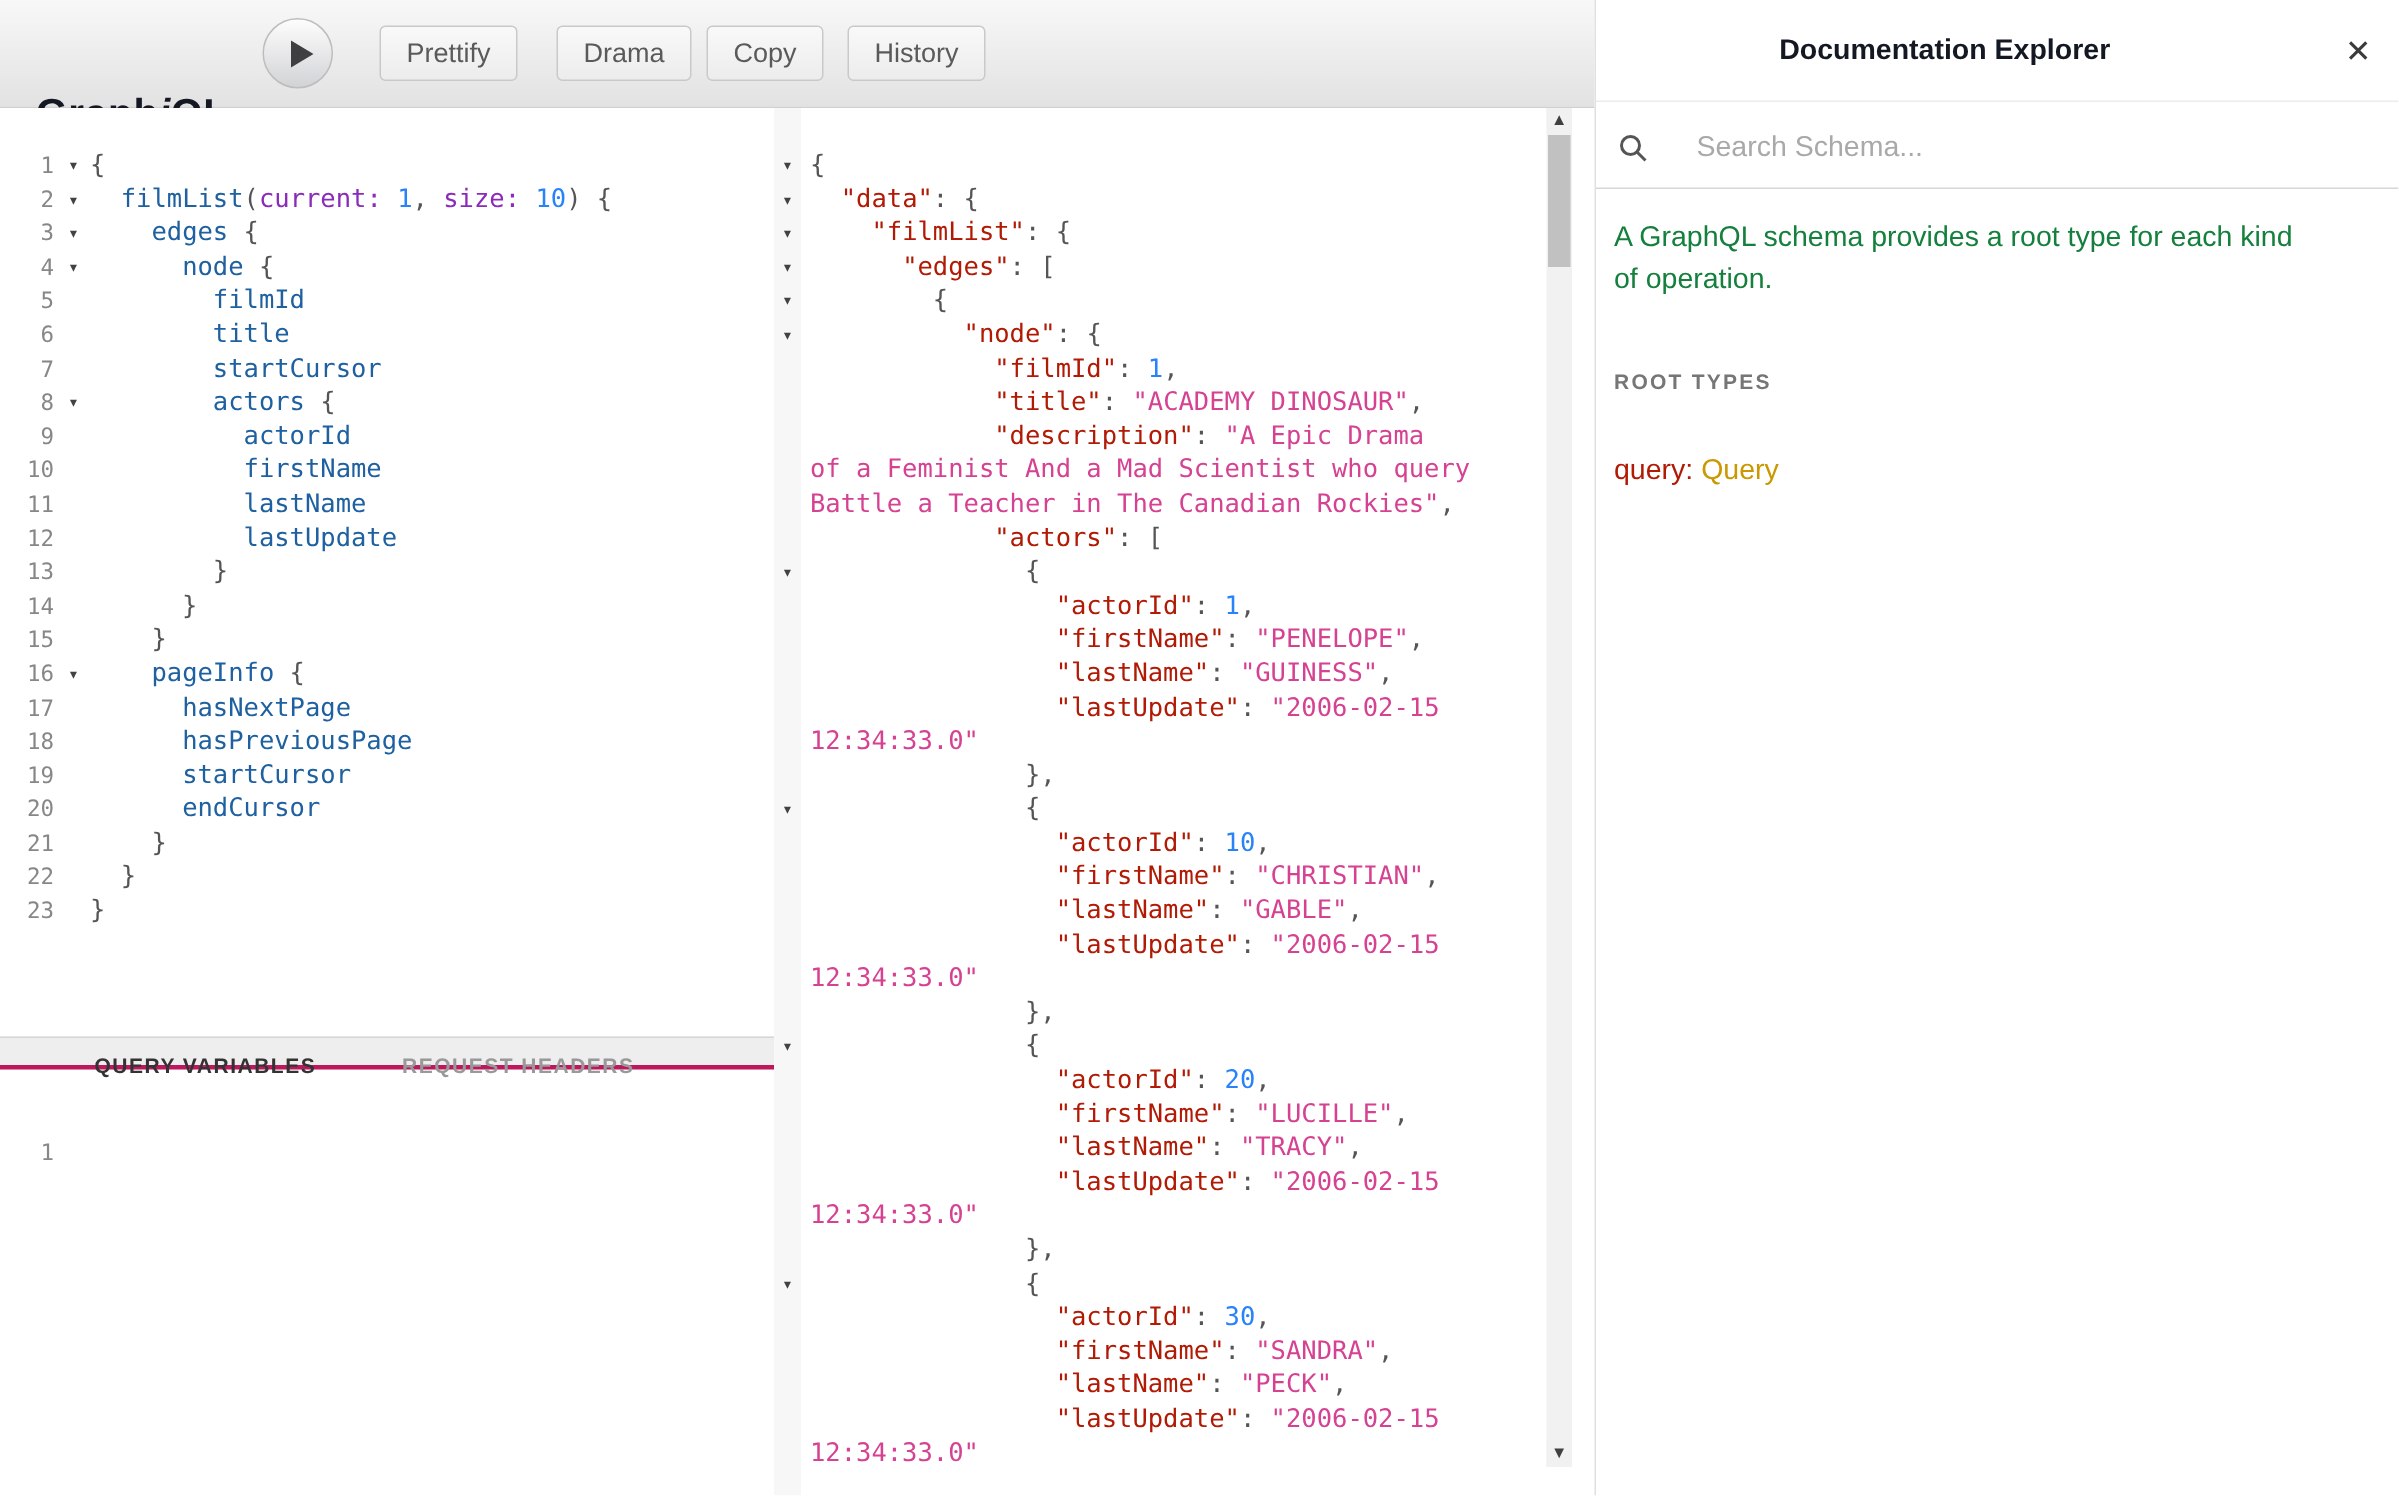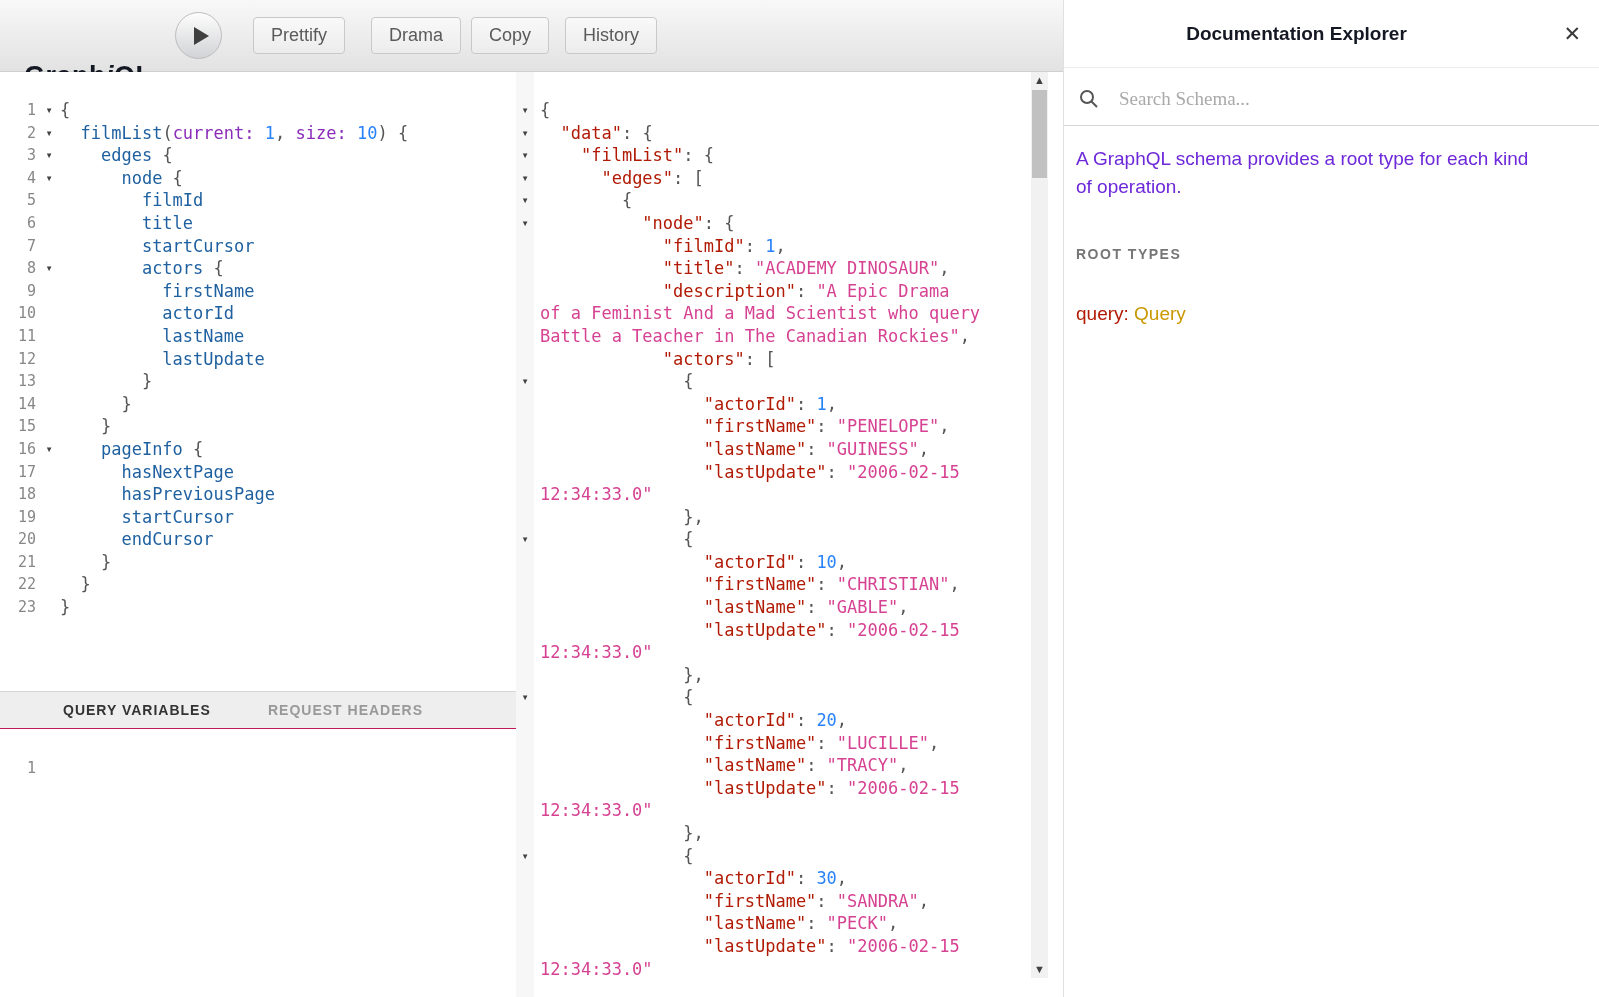--- a/index.html
+++ b/index.html
@@ -43,22 +43,22 @@
   .tk-st { color:var(--string); }
   .tk-ky { color:var(--key); }
 
   
   .query-panel { position:absolute; left:0; top:72px; width:516px; height:619px; background:#fff; }
   #query-gutter { left:0; top:27px; width:40px; }
   #query-folds  { left:40px; top:27px; width:18px; }
   #query-lines  { left:60px; top:27px; }
 
   
-  .var-header { position:absolute; left:0; top:691px; width:516px; height:38px;
-                background:#eeeeee; border-top:1px solid #d6d6d6; border-bottom:1px solid #be185d; }
+  .var-header { position:absolute; left:0; top:691px; width:516px; height:22px;
+                background:#eeeeee; border-top:1px solid #d6d6d6; border-bottom:3px solid #be185d; }
   .var-tab { position:absolute; top:10px; font-size:14px; font-weight:bold;
              letter-spacing:1px; cursor:pointer; color:#999; }
   .var-tab.active { color:#333; }
   #tab-qv { left:63px; } #tab-rh { left:268px; }
   .var-editor { position:absolute; left:0; top:729px; width:516px; height:268px; background:#fff; }
   .var-editor .num { position:absolute; left:0; top:30px; width:40px; text-align:right; padding-right:4px;
                      font-family:"DejaVu Sans Mono",monospace; font-size:15px; color:#878787; }
 
   
   .result-panel { position:absolute; left:516px; top:72px; width:515px; height:925px; background:#fff; overflow:hidden; }
@@ -78,26 +78,26 @@
   .doc-panel { position:absolute; left:1063px; top:0; width:536px; height:997px;
                background:#fff; border-left:1px solid #e0e0e0; }
   .doc-header { position:absolute; left:0; top:0; width:100%; height:68px;
                 border-bottom:1px solid #ececec;
                 display:flex; align-items:center; justify-content:center; }
   .doc-title { font-size:19px; font-weight:bold; color:#141823; margin-right:70px; }
   .doc-close { position:absolute; right:18px; top:22px; border:none; background:none;
                font-size:21px; color:#3b3b3b; cursor:pointer; font-family:"Liberation Sans",sans-serif; }
   .doc-search { position:absolute; left:0; top:72px; width:100%; height:54px;
                 border-bottom:1px solid #d6d6d6; display:flex; align-items:center; padding-left:15px; }
-  .doc-search input { border:none; outline:none; margin-left:20px; width:400px;
-                      font-size:19px; color:#404040; font-family:Liberation Serif, serif;
+  .doc-search input { border:none; outline:none; margin-left:32px; width:400px;
+                      font-size:19px; color:#404040; font-family:Liberation Sans, sans-serif;
                       background:transparent; }
   .doc-search input::placeholder { color:#a9a9a9; }
   .doc-intro { position:absolute; left:12px; top:145px; width:470px;
-               font-size:19px; line-height:28px; color:#6d28d9; }
+               font-size:19px; line-height:28px; color:#15803d; }
   .doc-section-title { position:absolute; left:12px; top:246px;
                        font-size:14px; font-weight:bold; letter-spacing:1.5px; color:#767676; }
   .doc-root { position:absolute; left:12px; top:303px; font-size:19px; }
   .doc-kw { color:var(--keyword); }
   .doc-type { color:var(--type-name); cursor:pointer; }
 </style>
 </head>
 <body>
 
 <div class="toolbar">
@@ -164,22 +164,22 @@
     </div>
   <div class="code" id="query-lines">
       <div class="cm-row"><span class="tk-pu">{</span></div>
       <div class="cm-row"><span class="tk-pu">  </span><span class="tk-fd">filmList</span><span class="tk-pu">(</span><span class="tk-at">current:</span><span class="tk-pu"> </span><span class="tk-nm">1</span><span class="tk-pu">, </span><span class="tk-at">size:</span><span class="tk-pu"> </span><span class="tk-nm">10</span><span class="tk-pu">) {</span></div>
       <div class="cm-row"><span class="tk-pu">    </span><span class="tk-fd">edges</span><span class="tk-pu"> {</span></div>
       <div class="cm-row"><span class="tk-pu">      </span><span class="tk-fd">node</span><span class="tk-pu"> {</span></div>
       <div class="cm-row"><span class="tk-pu">        </span><span class="tk-fd">filmId</span></div>
       <div class="cm-row"><span class="tk-pu">        </span><span class="tk-fd">title</span></div>
       <div class="cm-row"><span class="tk-pu">        </span><span class="tk-fd">startCursor</span></div>
       <div class="cm-row"><span class="tk-pu">        </span><span class="tk-fd">actors</span><span class="tk-pu"> {</span></div>
+      <div class="cm-row"><span class="tk-pu">          </span><span class="tk-fd">actorId</span></div>
       <div class="cm-row"><span class="tk-pu">          </span><span class="tk-fd">firstName</span></div>
-      <div class="cm-row"><span class="tk-pu">          </span><span class="tk-fd">actorId</span></div>
       <div class="cm-row"><span class="tk-pu">          </span><span class="tk-fd">lastName</span></div>
       <div class="cm-row"><span class="tk-pu">          </span><span class="tk-fd">lastUpdate</span></div>
       <div class="cm-row"><span class="tk-pu">        }</span></div>
       <div class="cm-row"><span class="tk-pu">      }</span></div>
       <div class="cm-row"><span class="tk-pu">    }</span></div>
       <div class="cm-row"><span class="tk-pu">    </span><span class="tk-fd">pageInfo</span><span class="tk-pu"> {</span></div>
       <div class="cm-row"><span class="tk-pu">      </span><span class="tk-fd">hasNextPage</span></div>
       <div class="cm-row"><span class="tk-pu">      </span><span class="tk-fd">hasPreviousPage</span></div>
       <div class="cm-row"><span class="tk-pu">      </span><span class="tk-fd">startCursor</span></div>
       <div class="cm-row"><span class="tk-pu">      </span><span class="tk-fd">endCursor</span></div>

